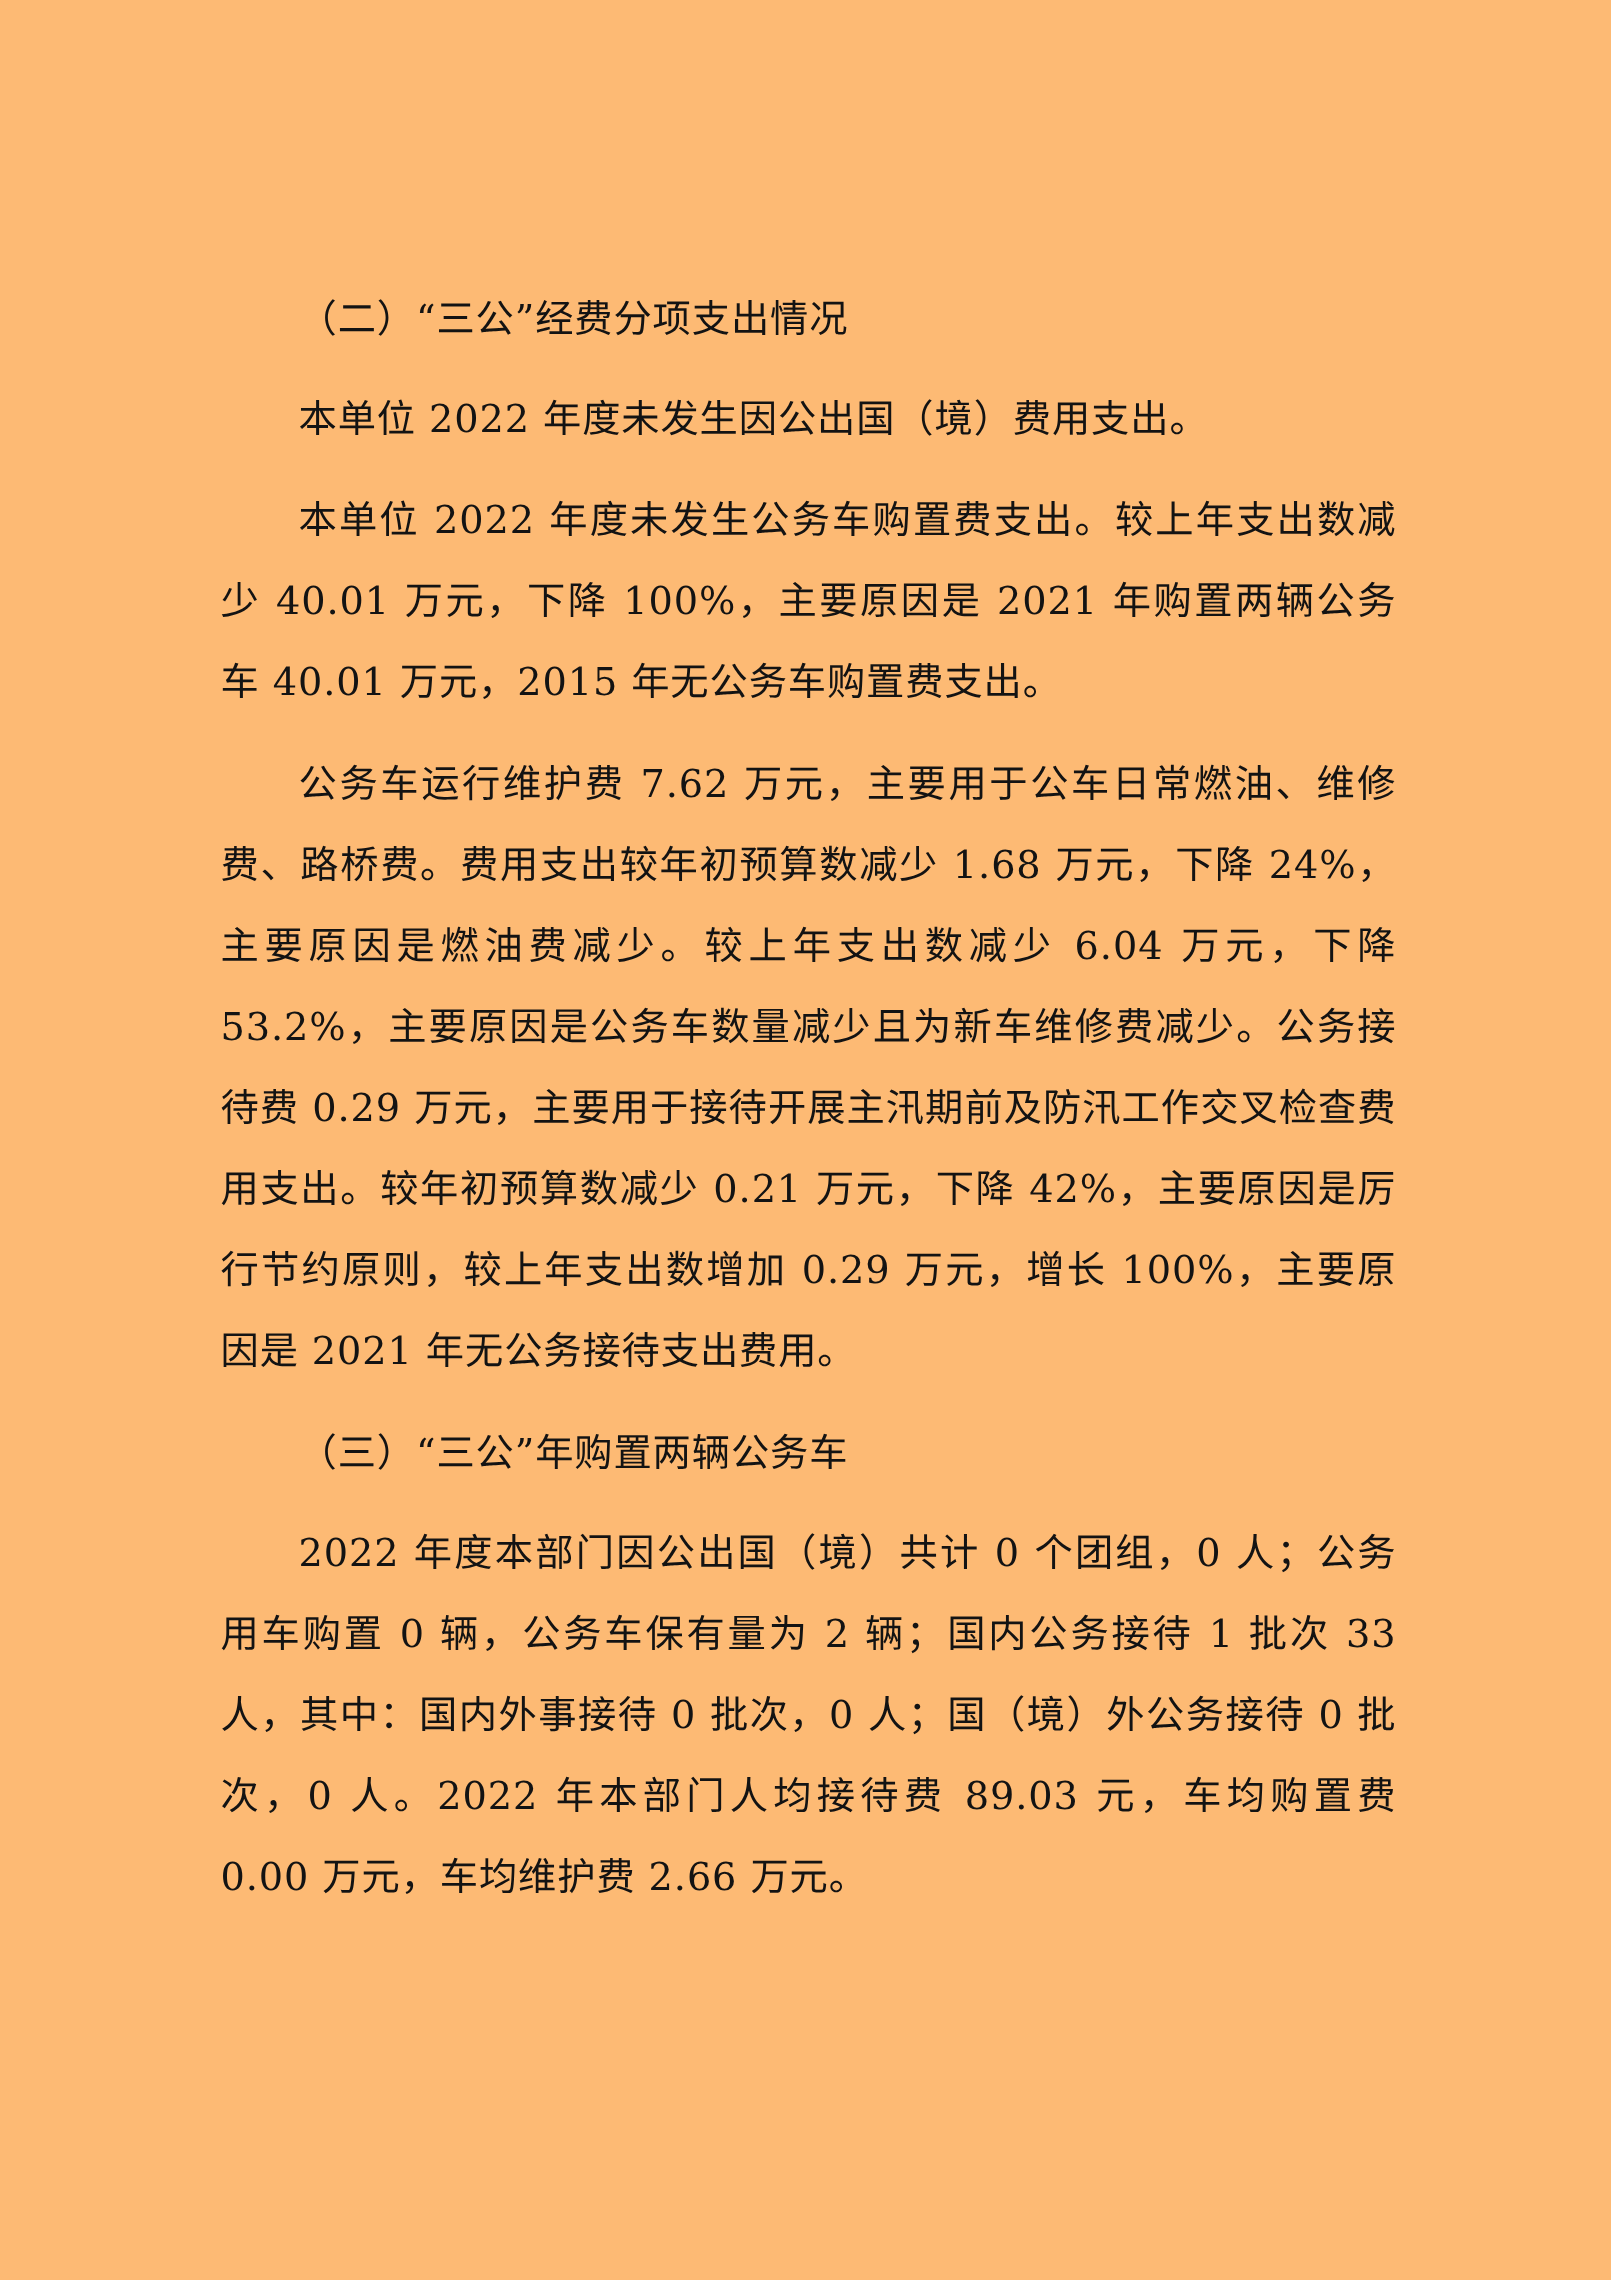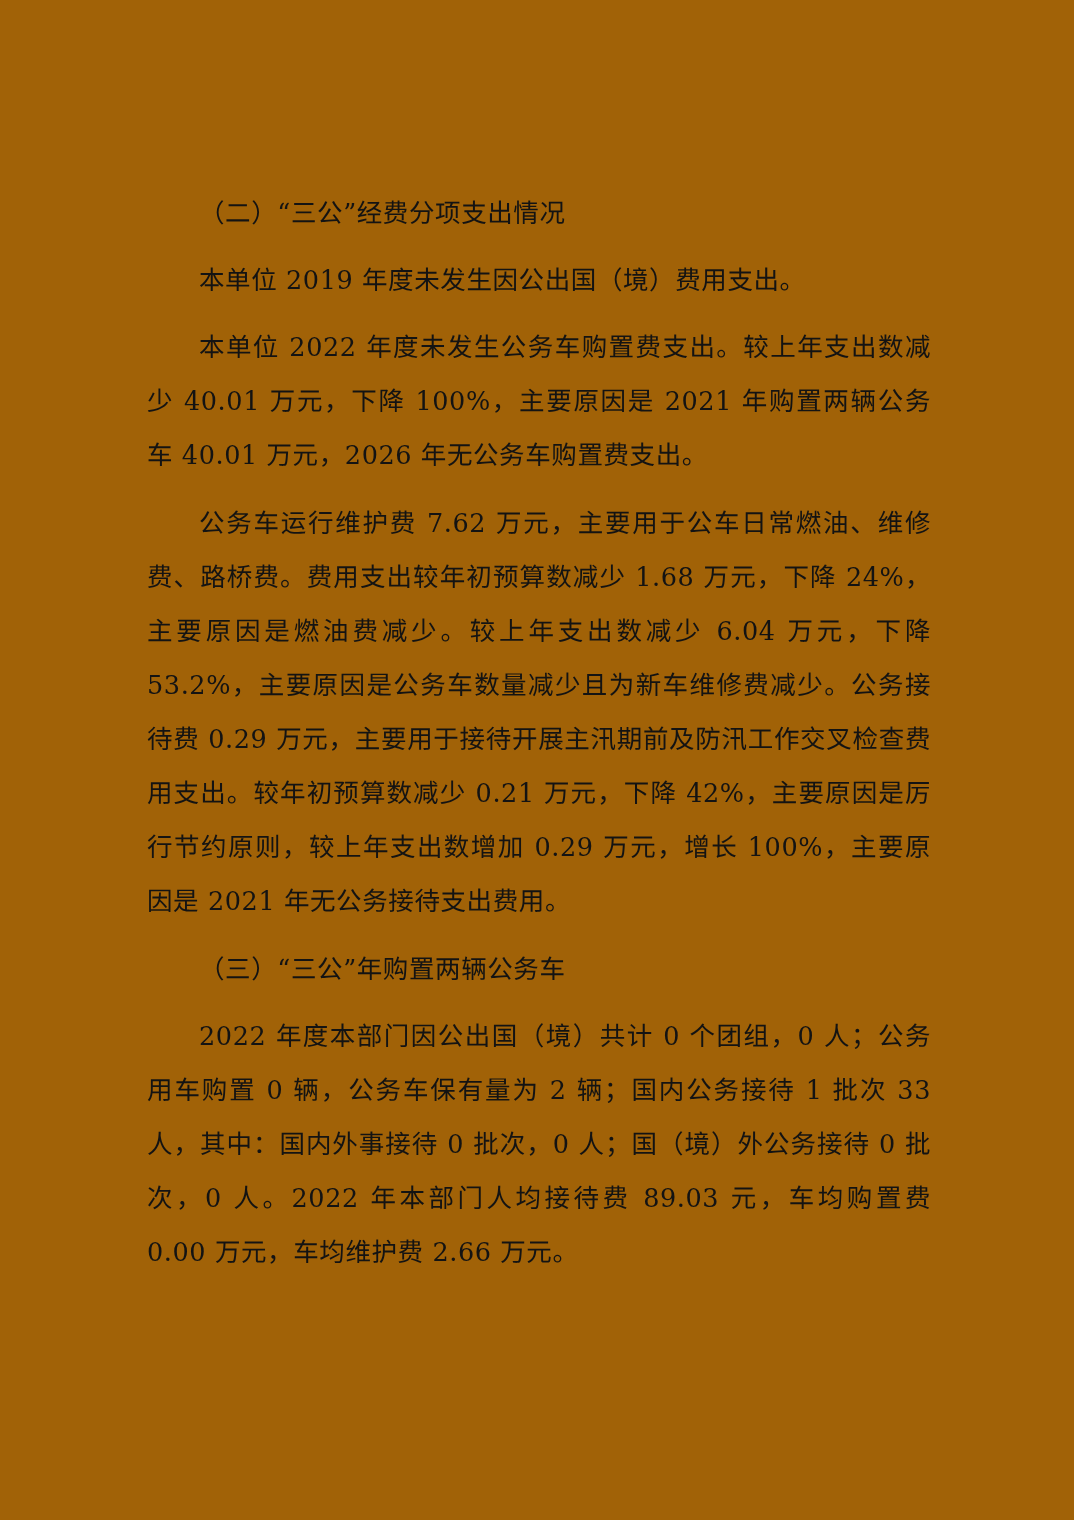--- a/index.html
+++ b/index.html
@@ -7,21 +7,21 @@
     margin: 0;
     padding: 0;
   }
   body {
     background: #ffffff;
   }
   .page {
     position: relative;
     width: 1074px;
     height: 1520px;
-    background: #a16207;
+    background: #fdba74;
     overflow: hidden;
     box-sizing: border-box;
   }
   .content {
     position: absolute;
     left: 147px;
     top: 186px;
     width: 784px;
   }
   
@@ -64,25 +64,25 @@
 </head>
 <body>
 
 <div class="page">
   <div class="content">
 
     <p class="para subhead">（二）“三公”经费分项支出情况</p>
 
     <div class="gap-1"></div>
 
-    <p class="para">本单位 2019 年度未发生因公出国（境）费用支出。</p>
+    <p class="para">本单位 2022 年度未发生因公出国（境）费用支出。</p>
 
     <div class="gap-2"></div>
 
-    <p class="para">本单位 2022 年度未发生公务车购置费支出。较上年支出数减少 40.01 万元，下降 100%，主要原因是 2021 年购置两辆公务车 40.01 万元，2026 年无公务车购置费支出。</p>
+    <p class="para">本单位 2022 年度未发生公务车购置费支出。较上年支出数减少 40.01 万元，下降 100%，主要原因是 2021 年购置两辆公务车 40.01 万元，2015 年无公务车购置费支出。</p>
 
     <div class="gap-3"></div>
 
     <p class="para">公务车运行维护费 7.62 万元，主要用于公车日常燃油、维修费、路桥费。费用支出较年初预算数减少 1.68 万元，下降 24%，主要原因是燃油费减少。较上年支出数减少 6.04 万元，下降 53.2%，主要原因是公务车数量减少且为新车维修费减少。公务接待费 0.29 万元，主要用于接待开展主汛期前及防汛工作交叉检查费用支出。较年初预算数减少 0.21 万元，下降 42%，主要原因是厉行节约原则，较上年支出数增加 0.29 万元，增长 100%，主要原因是 2021 年无公务接待支出费用。</p>
 
     <div class="gap-4"></div>
 
     <p class="para subhead">（三）“三公”年购置两辆公务车</p>
 
     <div class="gap-5"></div>

